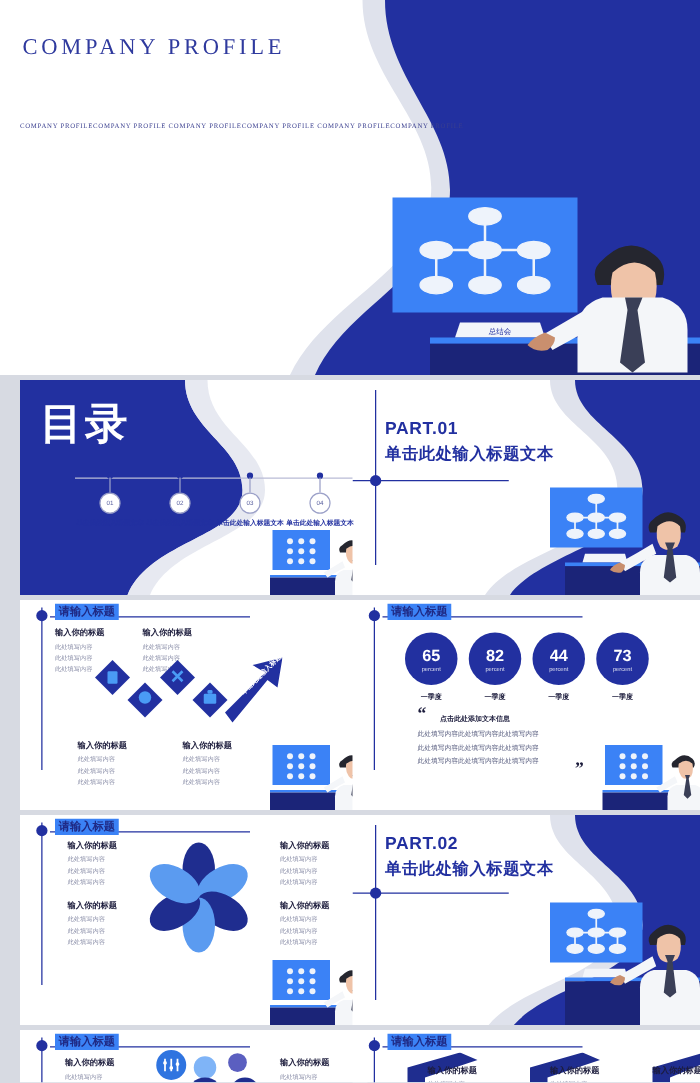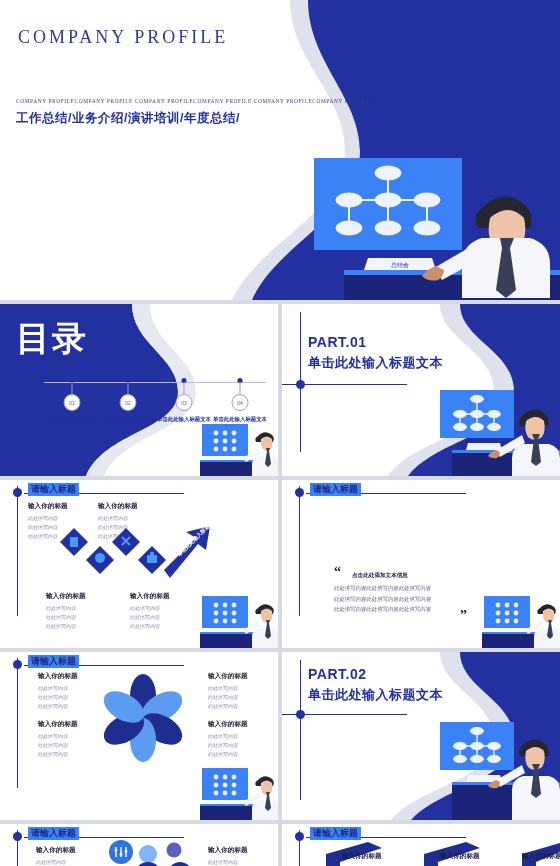--- a/index.html
+++ b/index.html
@@ -7,21 +7,21 @@
   body {
     background:#d7dae2;
     font-family:"Liberation Sans","DejaVu Sans",sans-serif;
     overflow:hidden;
   }
   .sheet { width:560px; height:866px; position:relative; }
 
   
   .slide { position:absolute; background:#ffffff; overflow:hidden; }
   .s-full  { left:0;   width:560px; }
-  .s-left  { left:0;   width:278px; }
+  .s-left  { left:16px;   width:278px; }
   .s-right { left:282px; width:316px; }
 
   
   #slide-cover { top:0; height:300px; }
   .cover-bg { position:absolute; inset:0; background:#ffffff; }
   .cover-wave-grey{
     position:absolute; right:0; top:0; width:420px; height:300px;
   }
   .cover-wave-blue{
     position:absolute; right:0; top:0; width:400px; height:300px;
@@ -165,21 +165,20 @@
 
     <svg class="cover-wave-grey" viewBox="0 0 420 300" preserveAspectRatio="none">
       <path d="M420,0 L150,0 C150,60 205,95 205,150 C205,215 120,240 92,300 L420,300 Z" fill="#dfe2ec"></path>
     </svg>
     <svg class="cover-wave-blue" viewBox="0 0 400 300" preserveAspectRatio="none">
       <path d="M400,0 L148,0 C148,62 200,96 200,152 C200,216 116,244 92,300 L400,300 Z" fill="#2230a0"></path>
     </svg>
 
     <div class="cover-title-en">COMPANY  PROFILE</div>
     <div class="cover-strip">COMPANY PROFILECOMPANY PROFILE  COMPANY PROFILECOMPANY PROFILE  COMPANY PROFILECOMPANY PROFILE</div>
-    <div class="cover-sub">工作总结/业务介绍/演讲培训/年度总结/</div>
 
     <div class="illus" style="left:286px; top:148px; width:274px; height:152px;">
       <svg viewBox="0 0 274 152">
         <rect x="0" y="0" width="274" height="152" fill="none"></rect>
 
         <rect x="28" y="10" width="148" height="92" fill="#3b82f6"></rect>
         <g fill="#eef3fb" stroke="#eef3fb">
           <line x1="102" y1="28" x2="102" y2="52" stroke-width="2"></line>
           <line x1="63" y1="52" x2="141" y2="52" stroke-width="2"></line>
           <line x1="63" y1="52" x2="63" y2="78" stroke-width="2"></line>
@@ -403,20 +402,42 @@
       </svg>
     </div>
   </div>
 
   <div class="slide s-right" id="slide-stats">
     <div class="rail"></div>
     <div class="rail-knob"></div>
     <div class="head-line"></div>
     <div class="head-text">请输入标题</div>
 
+    <div class="stat-row">
+      <div class="stat">
+        <div class="stat-n">65</div>
+        <div class="stat-u">percent</div>
+        <div class="stat-c">一季度</div>
+      </div>
+      <div class="stat">
+        <div class="stat-n">82</div>
+        <div class="stat-u">percent</div>
+        <div class="stat-c">一季度</div>
+      </div>
+      <div class="stat">
+        <div class="stat-n">44</div>
+        <div class="stat-u">percent</div>
+        <div class="stat-c">一季度</div>
+      </div>
+      <div class="stat">
+        <div class="stat-n">73</div>
+        <div class="stat-u">percent</div>
+        <div class="stat-c">一季度</div>
+      </div>
+    </div>
 
     <div class="quote" style="left:52px; top:84px;">“</div>
     <div class="quote" style="left:178px; top:128px;">”</div>
     <div class="q-head">点击此处添加文本信息</div>
     <div class="q-body">
       <div>此处填写内容此处填写内容此处填写内容</div>
       <div>此处填写内容此处填写内容此处填写内容</div>
       <div>此处填写内容此处填写内容此处填写内容</div>
     </div>
 

